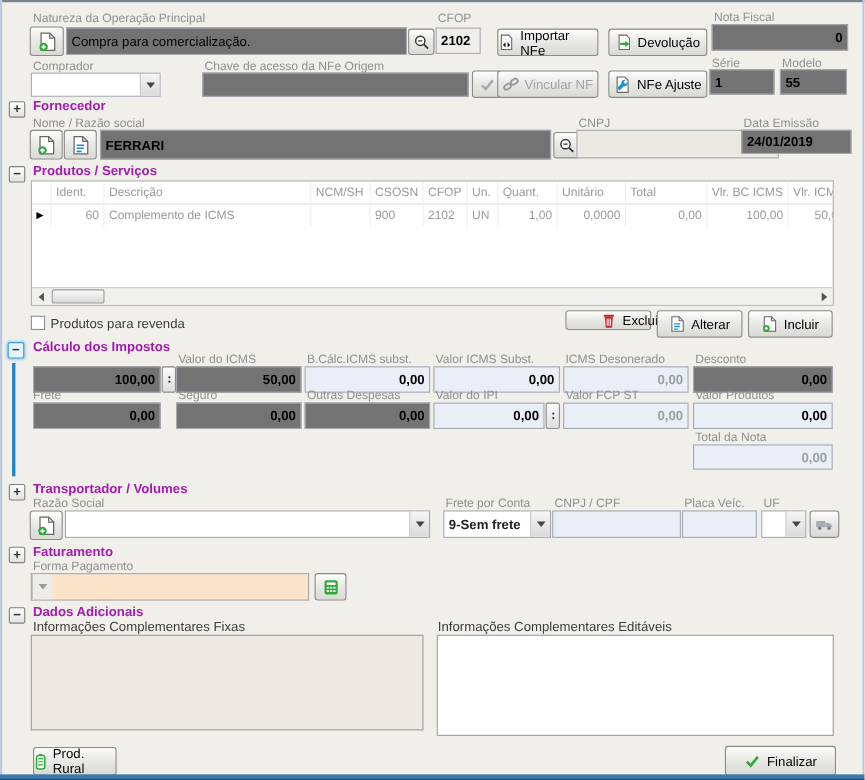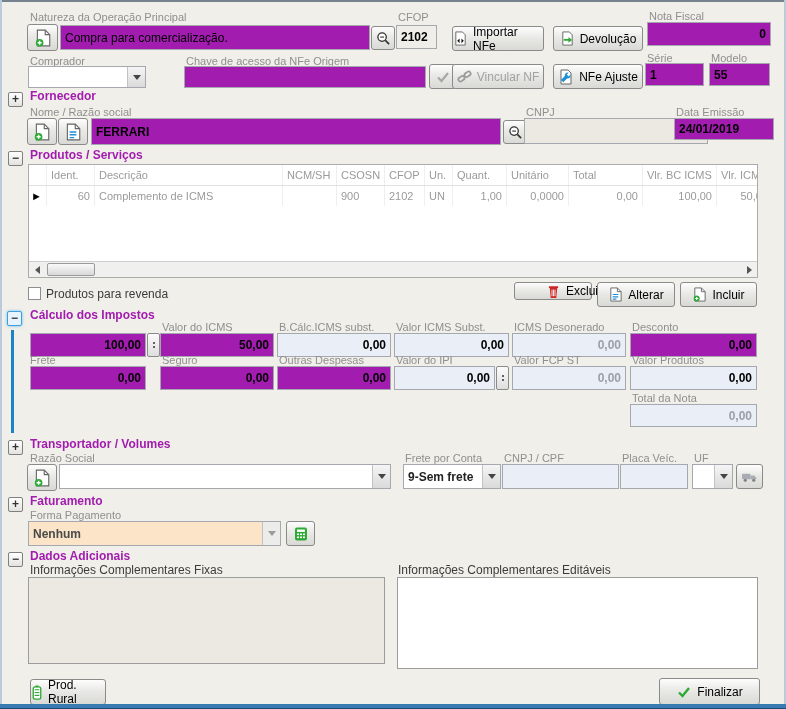--- a/index.html
+++ b/index.html
@@ -10,21 +10,21 @@
   .edge-right{position:absolute;right:0;top:0;width:2px;height:709px;background:#bccbdb;}
   .edge-bottom{position:absolute;left:0;top:704px;width:786px;height:5px;background:#3a7ab2;border-bottom:1px solid #1d4a75;box-sizing:border-box;}
 
   .lbl{position:absolute;font-size:11px;color:#8f8f8f;white-space:nowrap;}
   .lbl.dark{color:#3c3c3c;}
   .sect-title{position:absolute;font-size:12px;font-weight:bold;color:#a21caf;white-space:nowrap;}
   .toggle{position:absolute;width:15px;height:15px;box-sizing:border-box;border:1px solid #7f7f7f;border-radius:2px;
     background:linear-gradient(#ffffff,#e2e2de);font-size:12px;font-weight:bold;color:#333;text-align:center;line-height:12px;cursor:pointer;}
   .toggle.focus{border-color:#3da0e3;box-shadow:0 0 3px #64b9ec;background:#e8f4fd;}
 
-  .fld{position:absolute;box-sizing:border-box;border:1px solid #a5a9af;background:#a21caf;font-size:12px;font-weight:bold;color:#000;
+  .fld{position:absolute;box-sizing:border-box;border:1px solid #a5a9af;background:#737373;font-size:12px;font-weight:bold;color:#000;
     padding:0 4px;display:flex;align-items:center;overflow:hidden;white-space:nowrap;}
   .fld.right{justify-content:flex-end;}
   .fld.normal{font-weight:normal;}
   .fld.ro{background:#e9eef7;}
   .fld.dis{background:#e9eef7;color:#9aa0a6;}
   .fld.gray{background:#ebe9e2;}
 
   .btn{position:absolute;box-sizing:border-box;display:flex;align-items:center;justify-content:center;gap:5px;
     background:linear-gradient(#fdfdfd,#eceteb 40%,#d9d9d5);background:linear-gradient(#fdfdfd,#e9e9e6 45%,#d9d9d5);
     border:1px solid #8a8a8a;border-radius:3px;font-size:12px;color:#000;cursor:pointer;}
@@ -369,21 +369,20 @@
           <circle cx="4.5" cy="12" r="1.7" fill="#7d8086"></circle>
           <circle cx="13.5" cy="12" r="1.7" fill="#7d8086"></circle>
         </svg>
     </span>
   </div>
 
   <div class="toggle" style="left:8px;top:497px;">+</div>
   <div class="sect-title" style="left:30px;top:494px;">Faturamento</div>
   <div class="lbl" style="left:30px;top:509px;">Forma Pagamento</div>
   <div class="combo" style="left:28px;top:521px;width:253px;height:25px;background:#fbe4c7;">
-    <span class="cval" style="font-weight:bold;color:#4a4a4a;">Nenhum</span>
     <span class="cbtn dis">
         <span class="tri dis"></span>
       </span>
   </div>
   <div class="btn sq" style="left:286px;top:521px;width:29px;height:25px;">
     <span class="icon">
       <svg width="16" height="16" viewBox="0 0 16 16">
           <rect x="2" y="1.5" width="12" height="13" rx="2" fill="#2daa35"></rect>
           <rect x="4" y="3.5" width="8" height="2.4" fill="#fff"></rect>
           <g fill="#fff">

